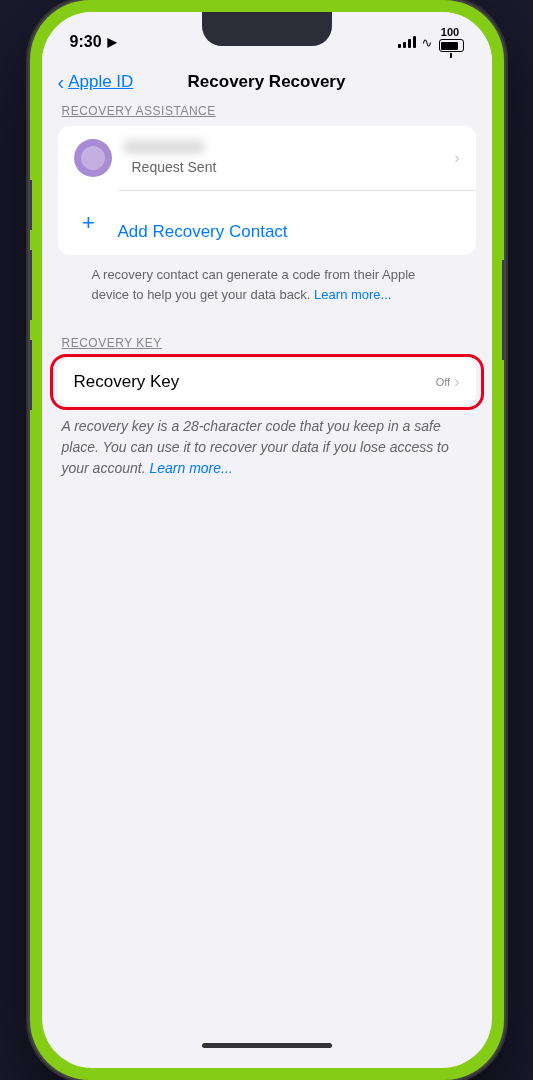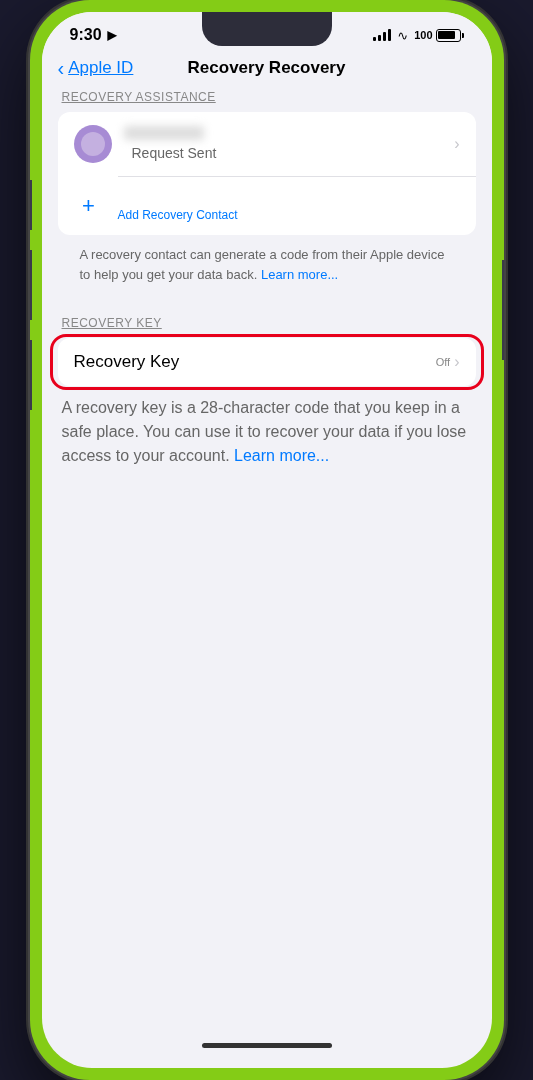--- a/index.html
+++ b/index.html
@@ -92,20 +92,21 @@
 
     .wifi-icon {
       font-size: 13px;
       color: #000;
     }
 
     .battery-icon {
       display: flex;
       align-items: center;
       gap: 1px;
+      flex-direction: column;
     }
 
     .battery-body {
       width: 25px;
       height: 13px;
       border: 1.5px solid #000;
       border-radius: 3px;
       position: relative;
       display: flex;
       align-items: center;
@@ -287,31 +288,32 @@
       margin-right: 14px;
     }
 
     .add-plus {
       font-size: 22px;
       color: #007aff;
       line-height: 1;
     }
 
     .add-label {
-      font-size: 12px;
+      font-size: 17px;
       color: #007aff;
       margin-top: 19px;
     }
 
     
     .helper-text {
       padding: 10px 38px 20px;
       font-size: 13px;
       color: #666;
       line-height: 1.5;
+      margin-left: 12px;
     }
 
     .helper-link {
       color: #007aff;
     }
 
     
     .recovery-key-section {
       margin-top: 12px;
     }
@@ -351,23 +353,24 @@
       left: -8px;
       right: -8px;
       bottom: -4px;
       border: 3px solid #e8001c;
       border-radius: 16px;
       pointer-events: none;
     }
 
     .recovery-key-description {
       padding: 10px 20px 16px;
-      font-size: 16px;
+      font-size: 14px;
       color: #666;
       line-height: 1.5;
+      font-style: italic;
     }
 
     
     .side-button-left {
       position: absolute;
       left: -2px;
       top: 180px;
       width: 4px;
       height: 50px;
       background: #3a3a4a;

